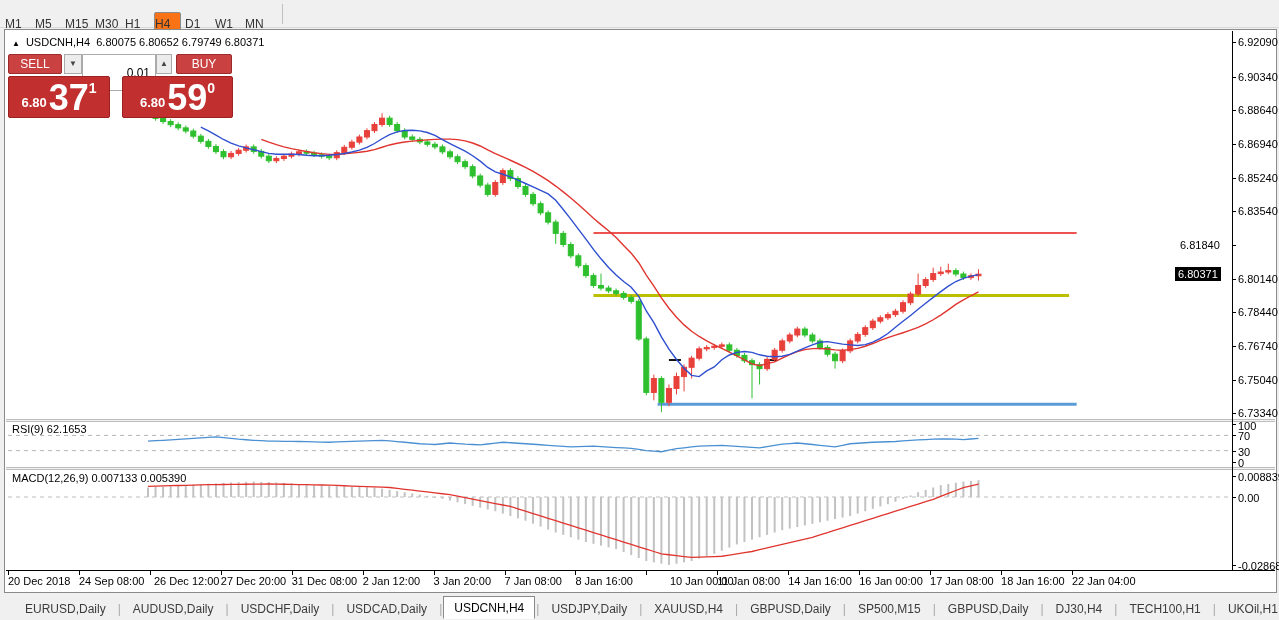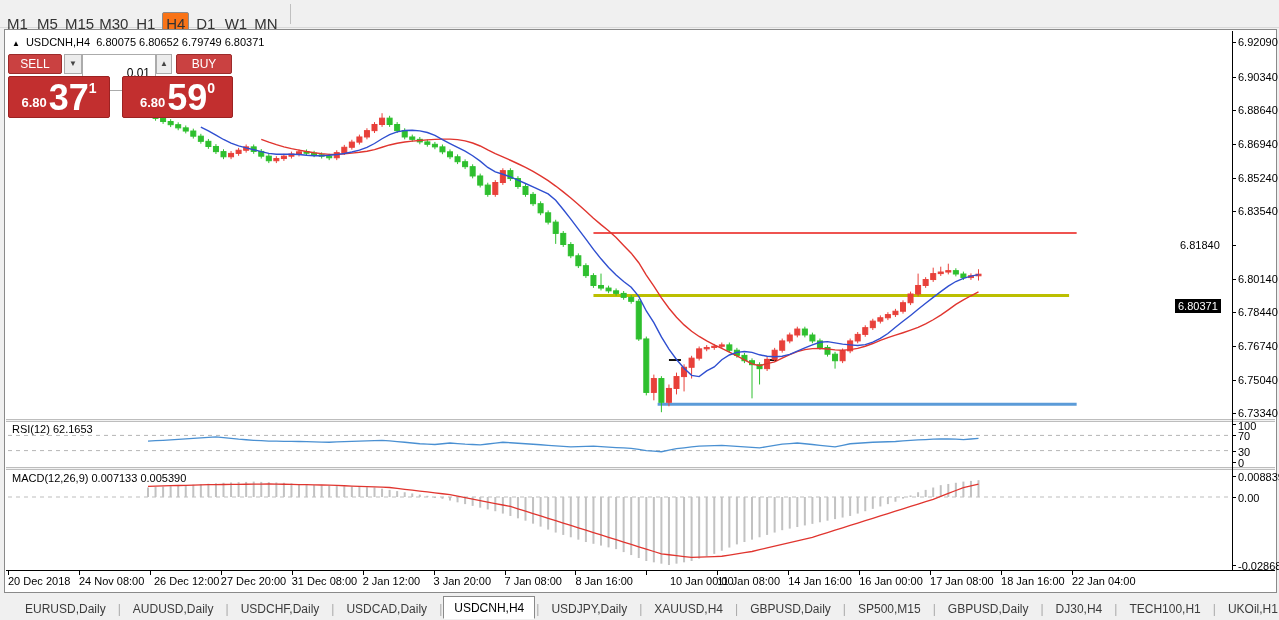--- a/index.html
+++ b/index.html
@@ -2,21 +2,21 @@
 <html><head>
 <meta charset="utf-8">
 <style>
   * { margin:0; padding:0; box-sizing:border-box; }
   html,body { background:#d8d8d8; }
   .app { position:relative; width:1279px; height:620px; background:#f0f0f0; overflow:hidden;
          font-family:"Liberation Sans","DejaVu Sans",sans-serif; }
   
   .toolbar { position:absolute; left:0; top:0; width:1279px; height:28px; background:#f0f0f0;
              border-bottom:1px solid #d9d9d9; display:flex; align-items:center; padding-left:4px; }
-  .tf-btn { min-width:27px; height:22px; line-height:22px; text-align:center; font-size:15px; color:#333;
+  .tf-btn { min-width:27px; height:22px; line-height:22px; font-size:12px; color:#333;
             margin-right:3px; border:1px solid transparent; border-radius:2px; cursor:default;margin-top:18px; }
   .tf-btn.active { background:#f97316; border:1px solid #8c8c8c; }
   .toolbar .vsep { width:1px; height:20px; background:#c0c0c0; margin-left:8px; }
   
   .window-frame { position:absolute; left:4px; top:29px; width:1273px; height:564px;
                   border:1px solid #8a8a8a; background:#fff; }
   .chart-bg { position:absolute; left:6px; top:31px; width:1269px; height:561px; background:#fff; }
   svg.pane { position:absolute; left:6px; }
   #main-svg { top:31px; }
   #rsi-svg { top:422px; }
@@ -453,30 +453,30 @@
     <span class="small">6.80</span>
     <span class="big">37</span>
     <span class="sup">1</span>
   </div>
   <div class="qp-price" style="left:122px;top:76px;width:111px">
     <span class="small">6.80</span>
     <span class="big">59</span>
     <span class="sup">0</span>
   </div>
 
-  <div class="ind-label" style="top:423px">RSI(12) 62.1653</div>
+  <div class="ind-label" style="top:423px">RSI(9) 62.1653</div>
   <div class="ind-label" style="top:472px">MACD(12,26,9) 0.007133 0.005390</div>
 
   <div id="price-axis"></div>
-  <div class="price-badge" id="price-badge" style="left: 1175px; top: 267.178px; margin-top: 32px;">6.80371</div>
+  <div class="price-badge" id="price-badge" style="left: 1175px; top: 267.178px;">6.80371</div>
 
   <div class="time-axis" id="time-axis">
       <div class="time-label" style="left: 2px;">20 Dec 2018</div>
       <div class="time-tick" style="left: 2px;"></div>
-      <div class="time-label" style="left: 72.93px;">24 Nov 08:00</div>
+      <div class="time-label" style="left: 72.93px;">24 Sep 08:00</div>
       <div class="time-tick" style="left: 72.93px;"></div>
       <div class="time-label" style="left: 148px;">26 Dec 12:00</div>
       <div class="time-tick" style="left: 143.86px;"></div>
       <div class="time-label" style="left: 214.79px;">27 Dec 20:00</div>
       <div class="time-tick" style="left: 214.79px;"></div>
       <div class="time-label" style="left: 285.72px;">31 Dec 08:00</div>
       <div class="time-tick" style="left: 285.72px;"></div>
       <div class="time-label" style="left: 356.65px;">2 Jan 12:00</div>
       <div class="time-tick" style="left: 356.65px;"></div>
       <div class="time-label" style="left: 427.58px;">3 Jan 20:00</div>

